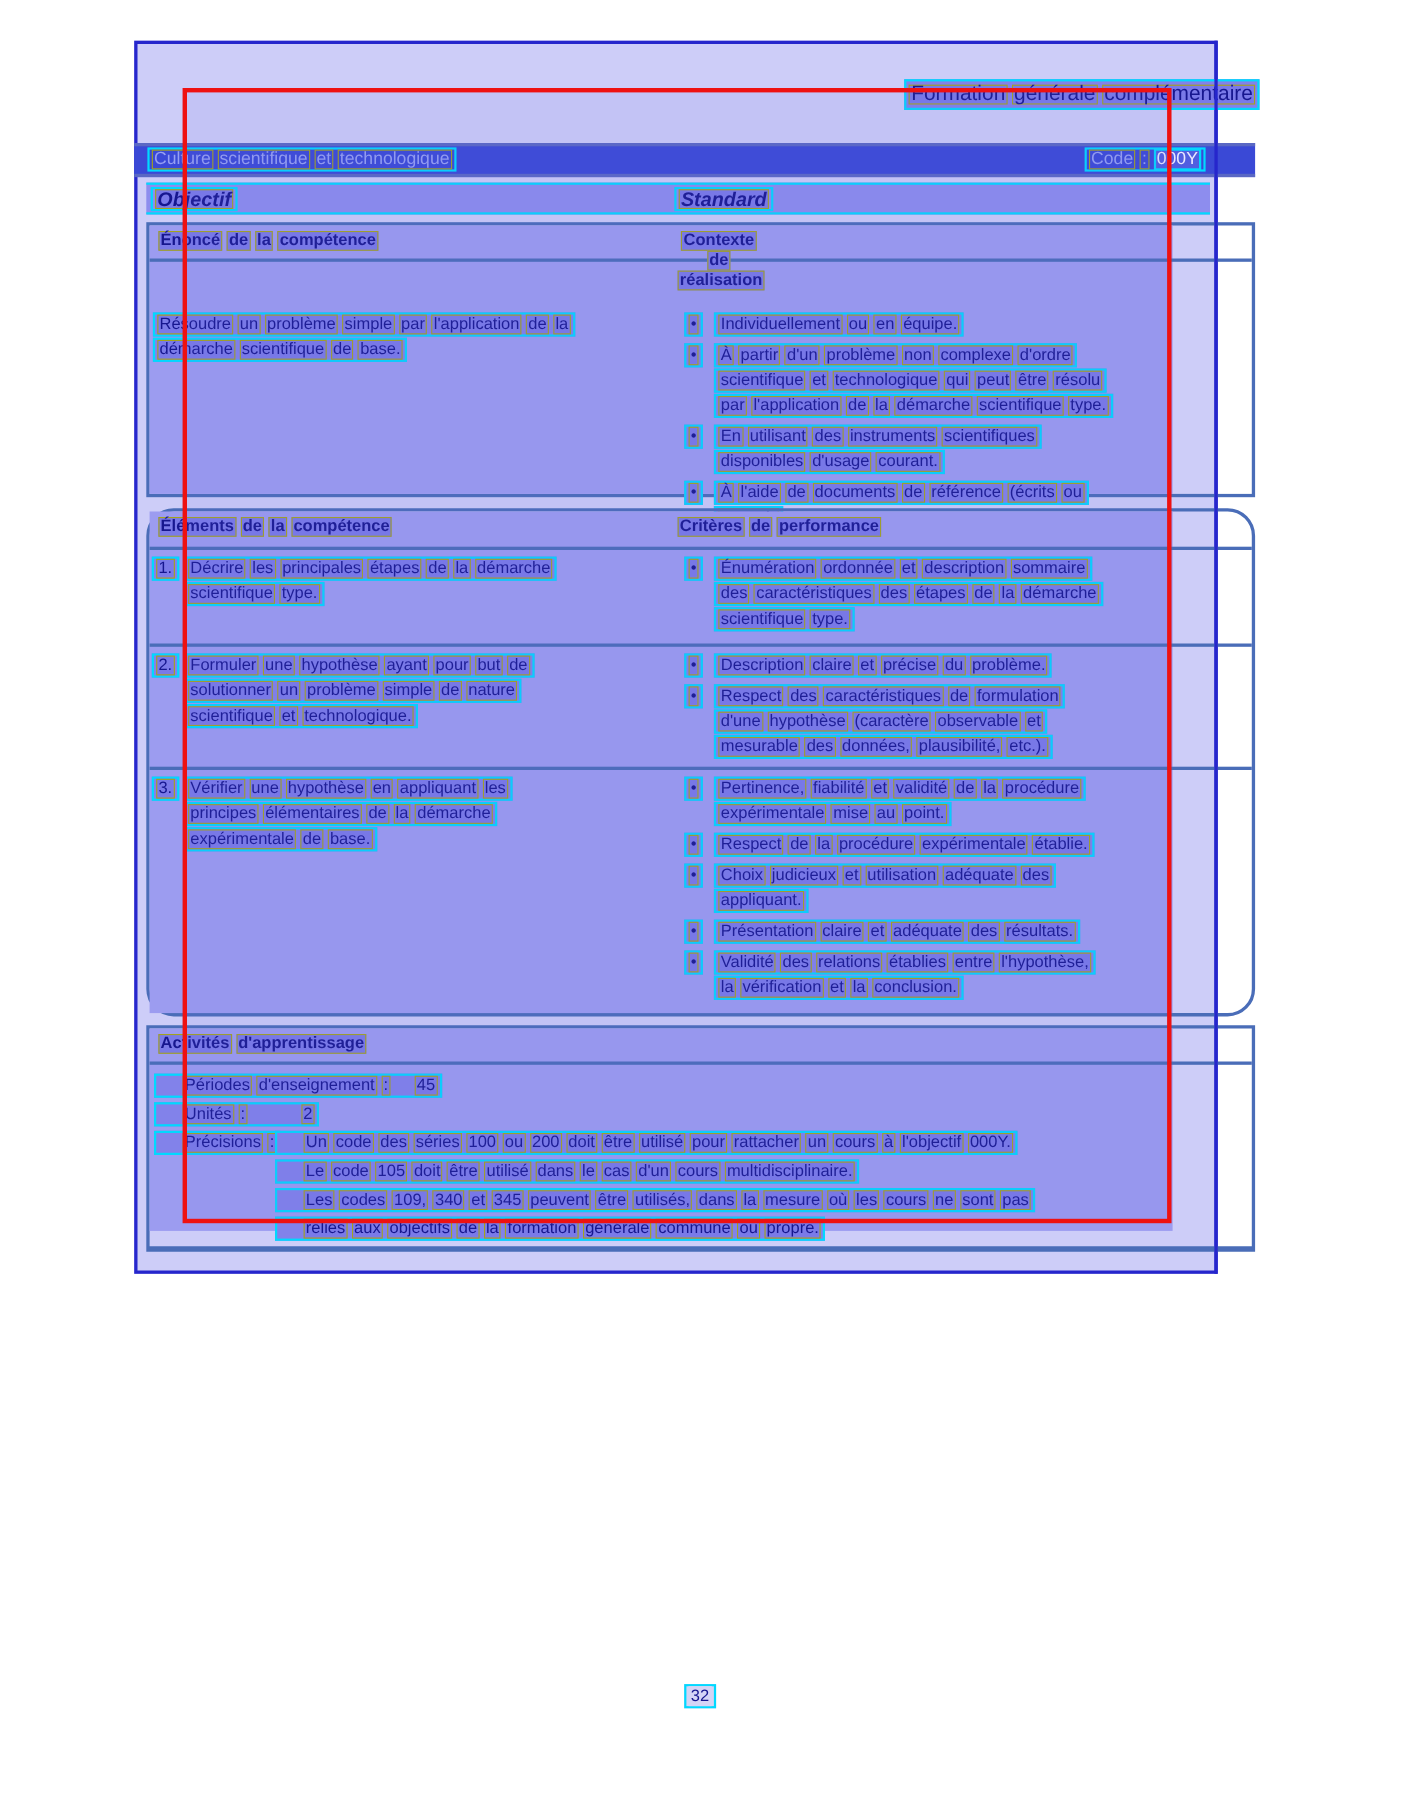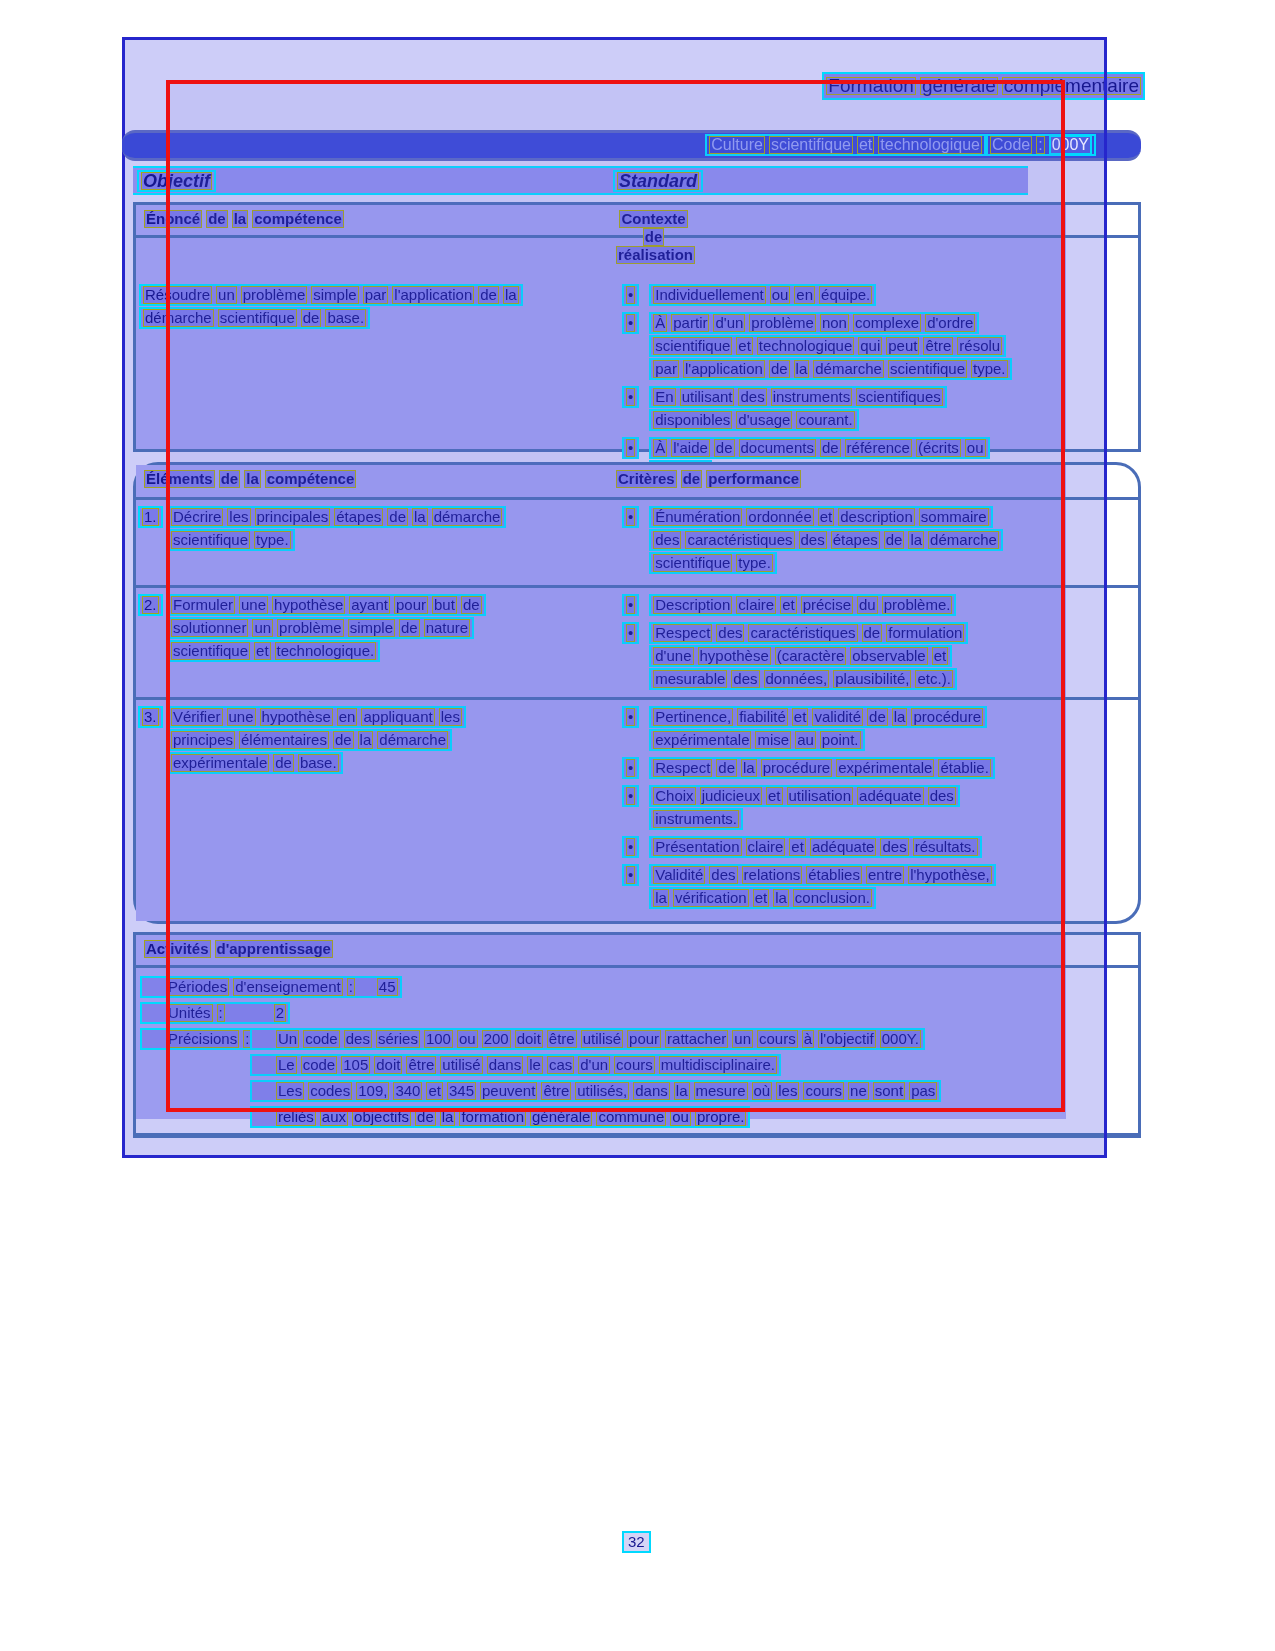--- a/index.html
+++ b/index.html
@@ -27,27 +27,27 @@
   .gap{display:inline-block;height:1px;}
   .bold .w{font-weight:bold;}
   .big{height:28px;}
   .big .w{font-size:19px;}
   .ital .w{font-style:italic;font-weight:bold;font-size:18px;}
   
   .fgc{top:72px;right:130px;z-index:3;}
   
   .titlebar{left:122px;top:130px;width:1019px;height:31px;background:var(--bar);
             border-top:3px solid var(--baredge);border-bottom:3px solid var(--baredge);
-            box-sizing:border-box;display:flex;align-items:center;justify-content:flex-end;
-            padding:0 45px 0 12px;z-index:3;border-radius:13px;}
+            box-sizing:border-box;display:flex;align-items:center;justify-content:space-between;
+            padding:0 45px 0 12px;z-index:3;}
   .on-bar{background:transparent;border-color:var(--cyan);}
   .on-bar .w{background:transparent;color:var(--bartext);border-color:var(--olive);font-size:16px;}
   .on-bar .code-val{color:var(--code);border:2px solid var(--cyan);background:rgba(150,160,255,.25);}
   
-  .objstd{left:133px;top:166px;width:895px;height:29px;background:#8d8dee;
+  .objstd{left:133px;top:166px;width:967px;height:29px;background:#8d8dee;
           border-top:2px solid var(--cyan);border-bottom:2px solid var(--cyan);
           box-sizing:border-box;z-index:3;}
   .objstd .line{position:absolute;top:2px;background:#8d8dee;}
   
   .box{position:absolute;left:133px;width:1008px;border:3px solid var(--steel);
        box-sizing:border-box;z-index:3;}
   .box-a{top:202px;height:250px;}
   .box-b{top:462px;height:462px;border-radius:25px;}
   .box-c{top:932px;height:206px;border-bottom-width:5px;}
   .cellbg{position:absolute;left:0;top:0;width:930px;background:var(--cell);z-index:0;}
@@ -454,21 +454,21 @@
             <div class="lines-col">
               <div class="line">
                 <span class="w">Choix</span>
                 <span class="w">judicieux</span>
                 <span class="w">et</span>
                 <span class="w">utilisation</span>
                 <span class="w">adéquate</span>
                 <span class="w">des</span>
               </div>
               <div class="line">
-                <span class="w">instruments.</span>
+                <span class="w">appliquant.</span>
               </div>
             </div>
           </div>
           <div class="para">
             <div class="line blt-box">
               <span class="w">•</span>
             </div>
             <div class="lines-col">
               <div class="line">
                 <span class="w">Présentation</span>

